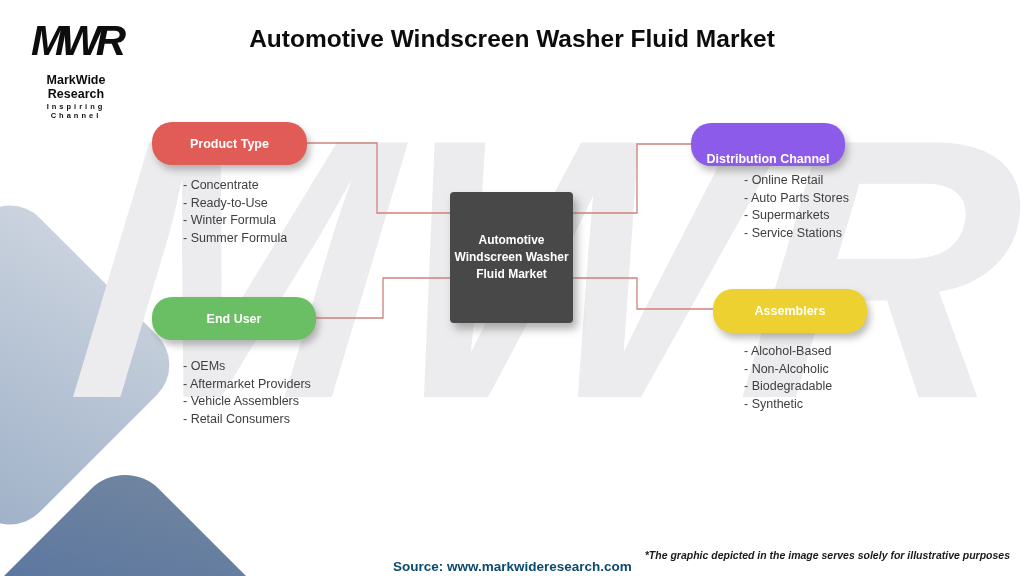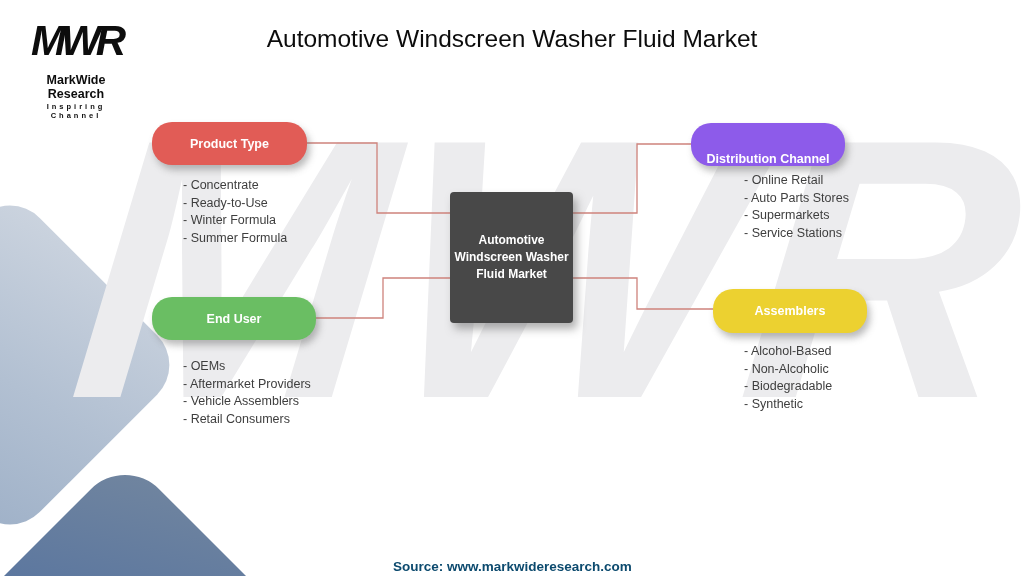--- a/index.html
+++ b/index.html
@@ -20,21 +20,21 @@
       user-select:none;}
 
   .connectors{position:absolute;left:0;top:0;z-index:1;}
 
   
   .logo{position:absolute;left:20px;top:22px;width:112px;text-align:center;z-index:2;color:#0d0d0d;}
   .logo-acronym{font-size:42px;line-height:0.92;font-weight:900;font-style:italic;letter-spacing:-5px;}
   .logo-name{font-size:12.5px;font-weight:800;margin-top:12px;}
   .logo-tagline{font-size:7.5px;font-weight:700;letter-spacing:3px;margin-top:1px;}
   .page-title{position:absolute;left:0;right:0;top:25px;text-align:center;z-index:2;
-      font-size:24.5px;font-weight:400;color:#0c0c0c;}
+      font-size:24.5px;font-weight:700;color:#0c0c0c;}
 
   
   .cat-box{position:absolute;z-index:2;display:flex;align-items:center;justify-content:center;
       border-radius:20px;color:#ffffff;font-weight:700;font-size:12.5px;
       box-shadow:3px 5px 7px rgba(105,105,105,0.45);}
   .box-product{left:152px;top:122px;width:155px;height:43px;}
   .box-distribution{left:691px;top:123px;width:154px;height:43px;align-items:flex-end;}
   .box-enduser{left:152px;top:297px;width:164px;height:43px;}
   .box-formulation{left:713px;top:289px;width:154px;height:44px;}
 
@@ -120,14 +120,15 @@
     <div>- Synthetic</div>
   </div>
 
   <div class="center-node" style="background-color: rgb(72, 72, 72);">
     <span>Automotive</span>
     <span>Windscreen Washer</span>
     <span>Fluid Market</span>
   </div>
 
   <div class="source-line">Source: www.markwideresearch.com</div>
+  <div class="disclaimer">*The graphic depicted in the image serves solely for illustrative purposes</div>
 
 </div>
 
 </body></html>

